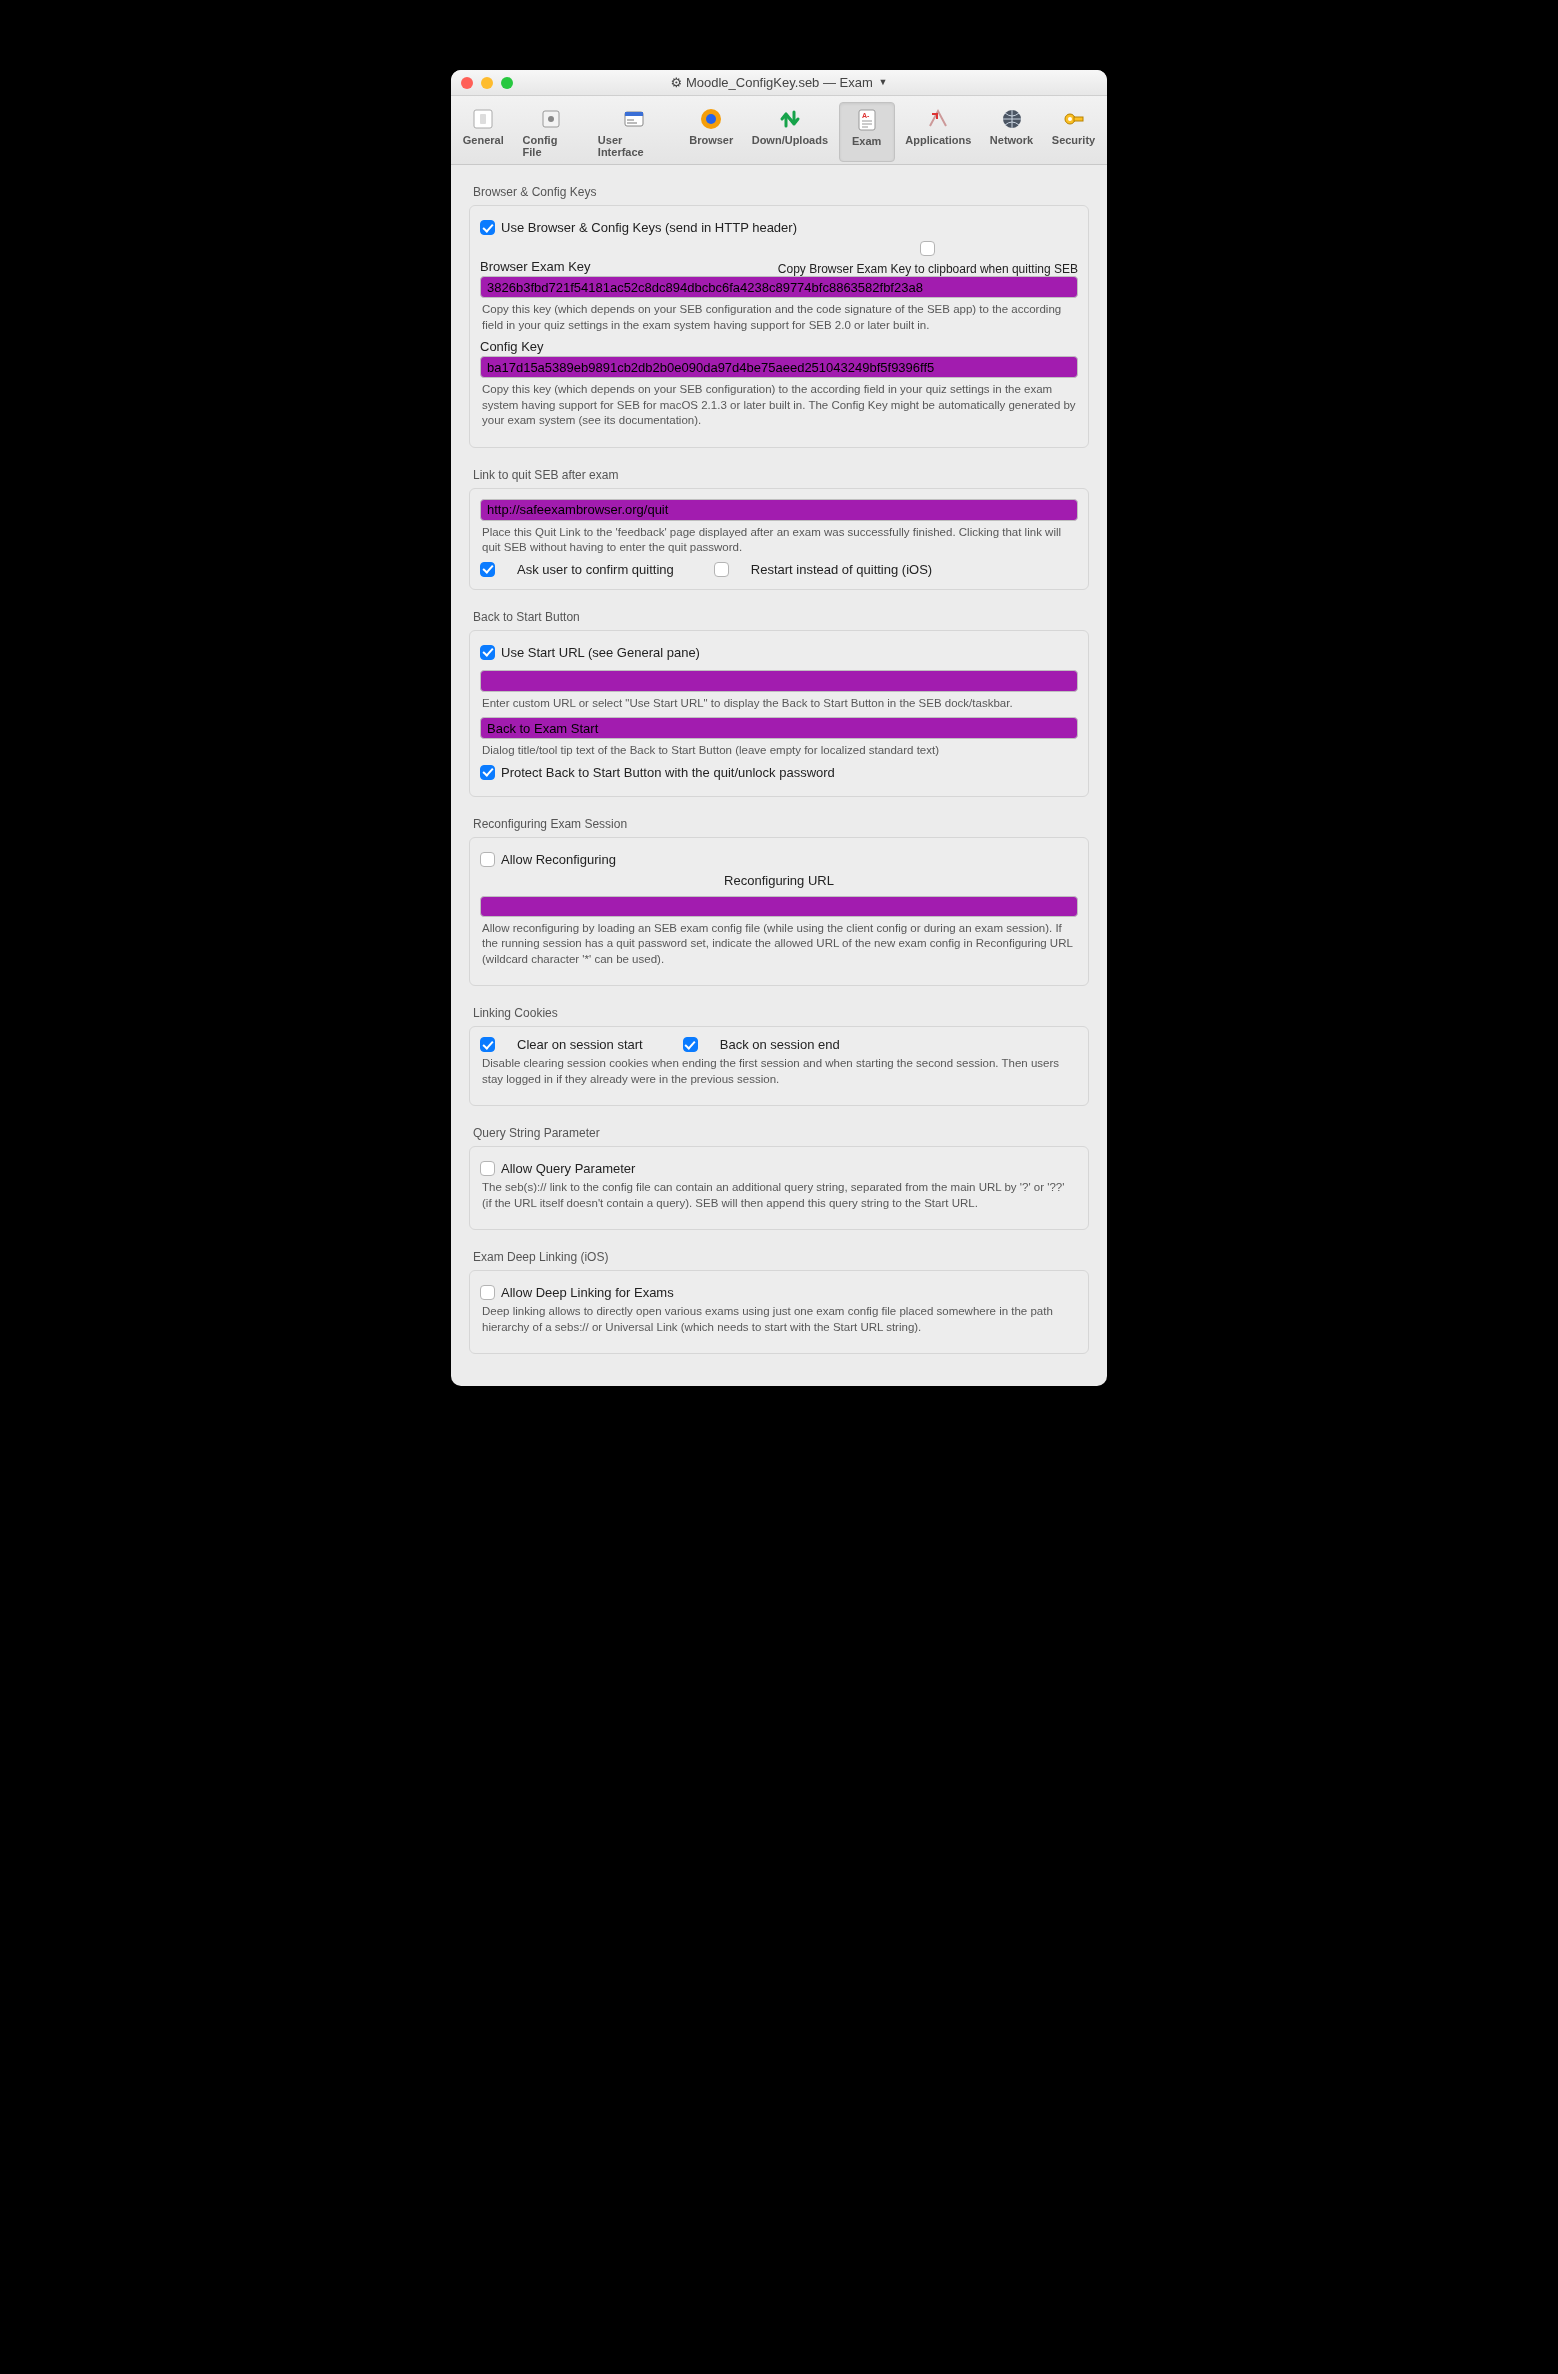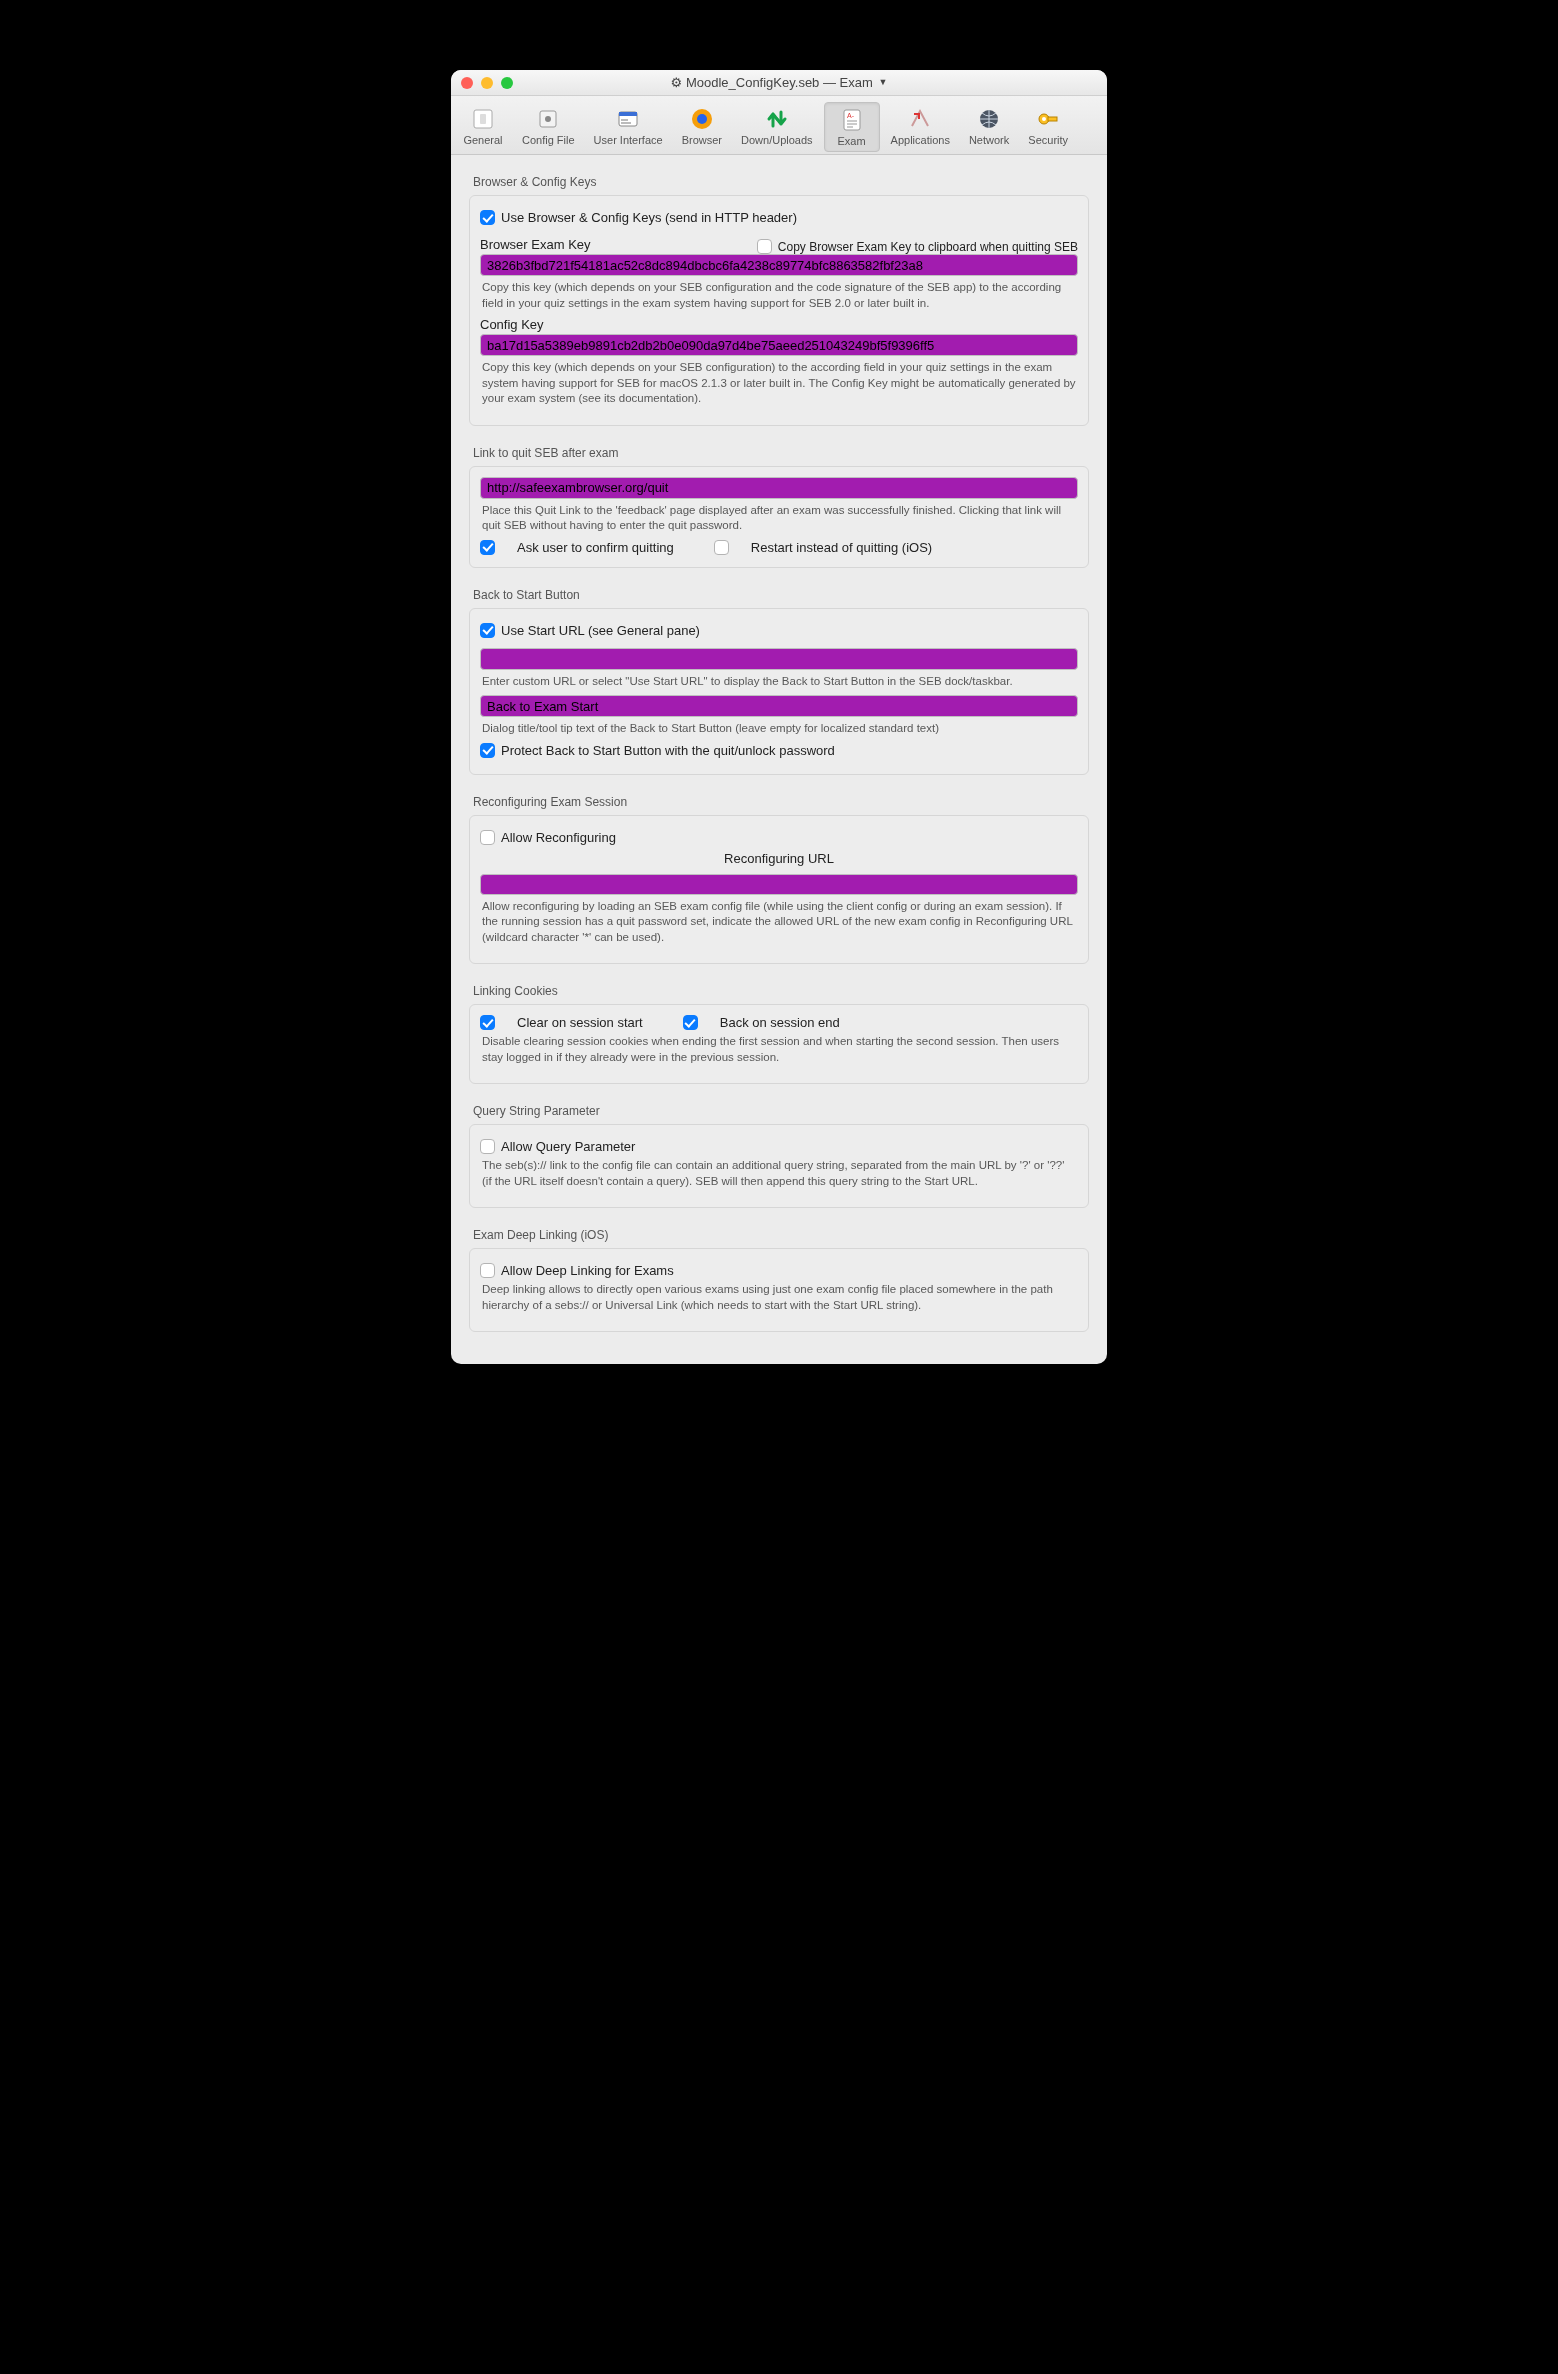--- a/index.html
+++ b/index.html
@@ -42,20 +42,21 @@
     color:#444;
     pointer-events: none;
   }
   .title .tri { font-size: 9px; position: relative; top:-2px; margin-left:2px;}
   .toolbar {
     background: linear-gradient(#f2f2f2,#e4e4e4);
     border-bottom: 1px solid #c8c8c8;
     display: flex;
     padding: 6px 4px 2px 4px;
     gap: 3px;
+    font-weight: bold;
   }
   .tab {
     display:flex; flex-direction:column; align-items:center;
     padding: 2px 8px 4px 8px;
     font-size: 11px; color:#555;
     border-radius: 4px;
     min-width: 56px;
   }
   .tab.active {
     background: #d9d9d9;
@@ -228,21 +229,21 @@
     <div class="section">
       <div class="section-title">Browser &amp; Config Keys</div>
       <div class="panel">
         <div class="row">
           <span class="cb checked"></span>
           <span class="cb-label">Use Browser &amp; Config Keys (send in HTTP header)</span>
         </div>
 
         <div class="key-row">
           <div class="field-label">Browser Exam Key</div>
-          <div class="row" style="margin:0;">
+          <div class="row" style="margin:0;flex-direction:column;">
             <span class="cb"></span>
             <span class="cb-label" style="font-size:12px;">Copy Browser Exam Key to clipboard when quitting SEB</span>
           </div>
         </div>
         <input type="text" value="3826b3fbd721f54181ac52c8dc894dbcbc6fa4238c89774bfc8863582fbf23a8" style="">
         <div class="help">Copy this key (which depends on your SEB configuration and the code signature of the SEB app) to the according field in your quiz settings in the exam system having support for SEB 2.0 or later built in.</div>
 
         <div class="field-label">Config Key</div>
         <input type="text" value="ba17d15a5389eb9891cb2db2b0e090da97d4be75aeed251043249bf5f9396ff5" style="">
         <div class="help">Copy this key (which depends on your SEB configuration) to the according field in your quiz settings in the exam system having support for SEB for macOS 2.1.3 or later built in. The Config Key might be automatically generated by your exam system (see its documentation).</div>

